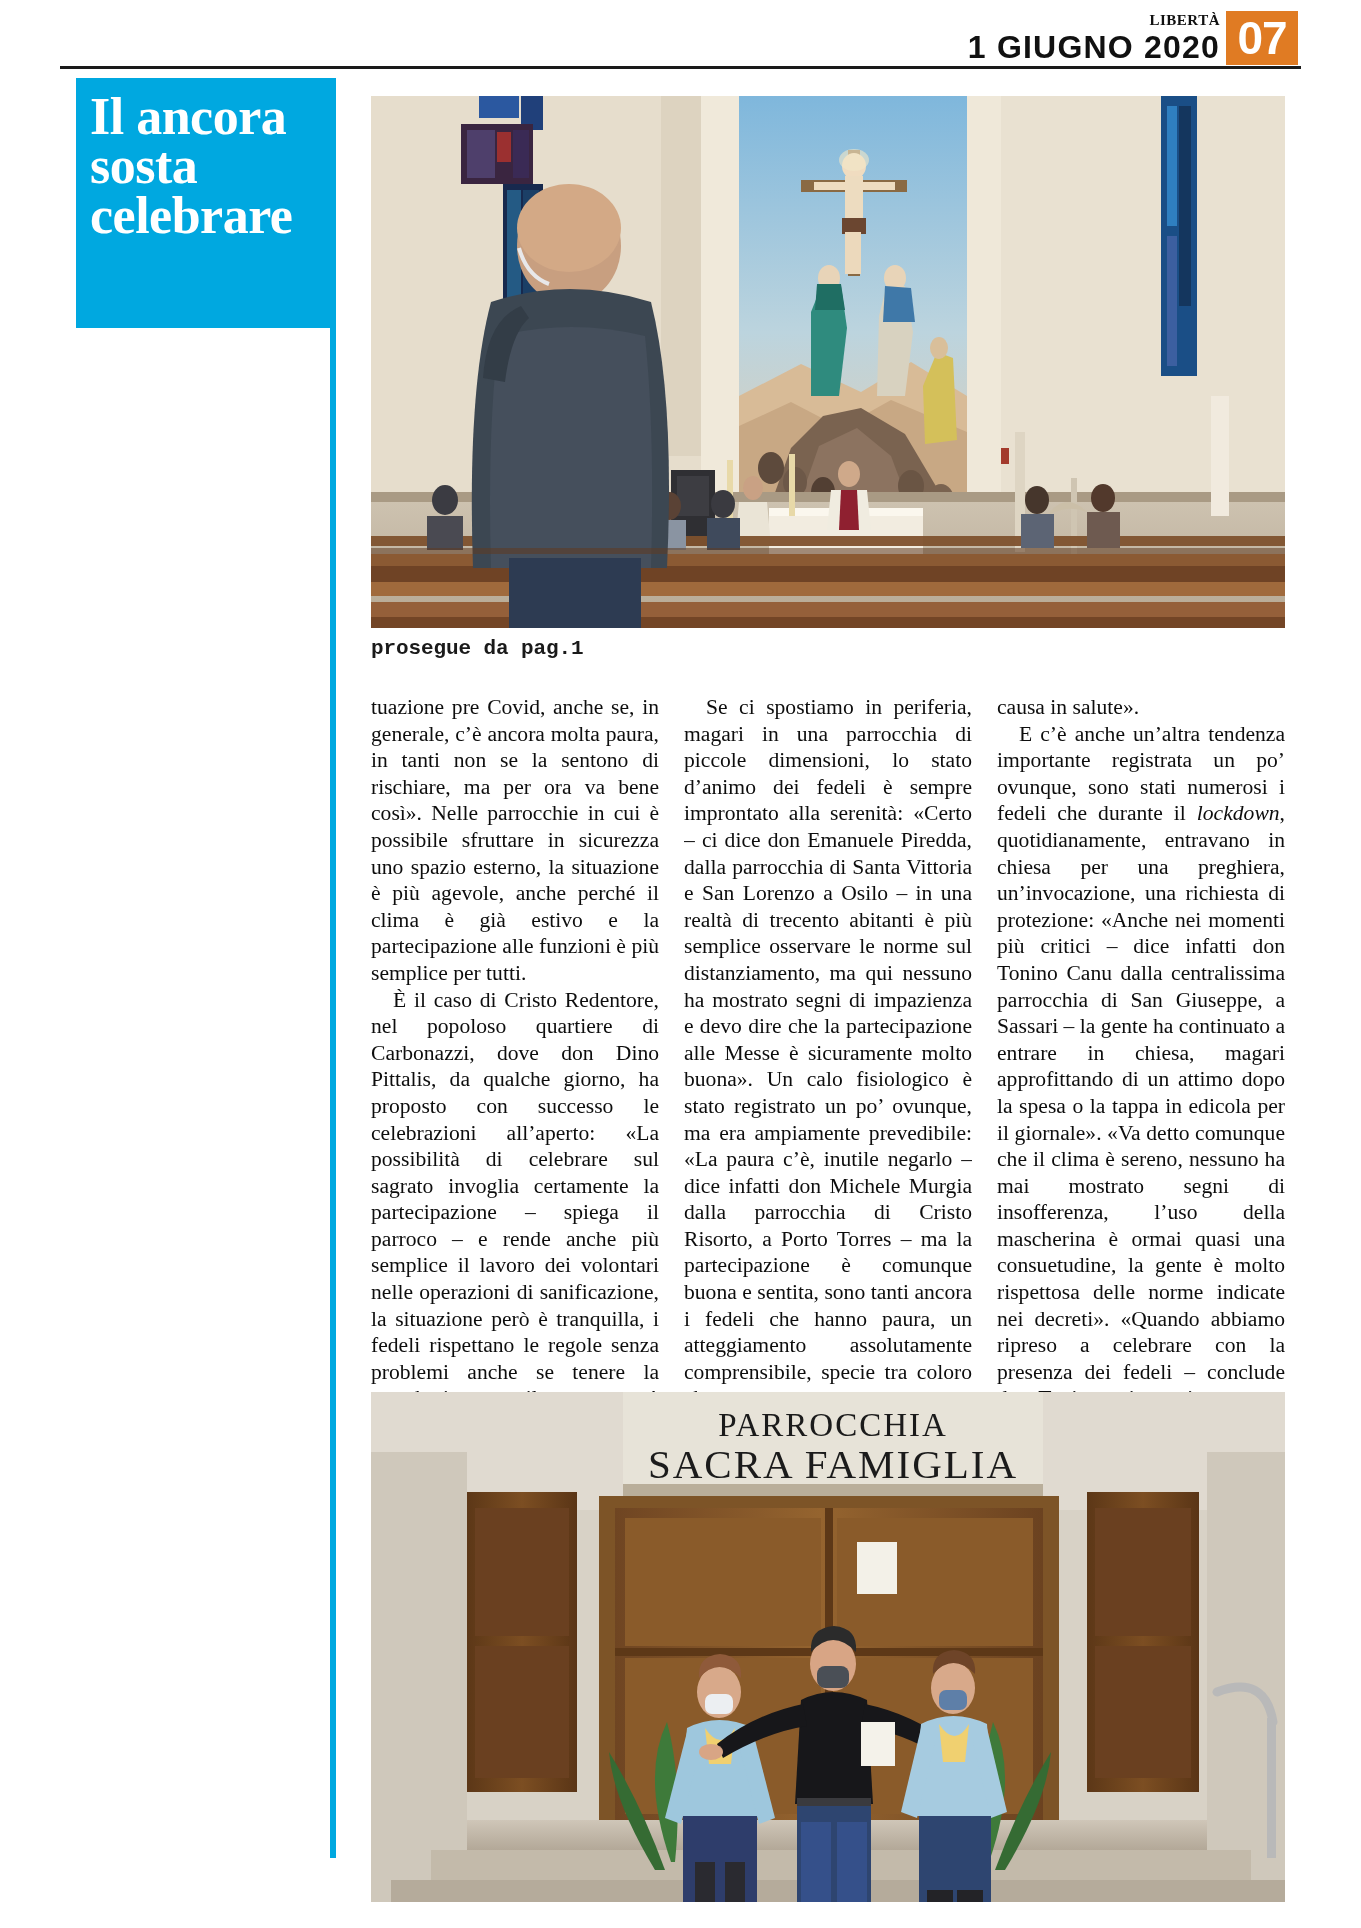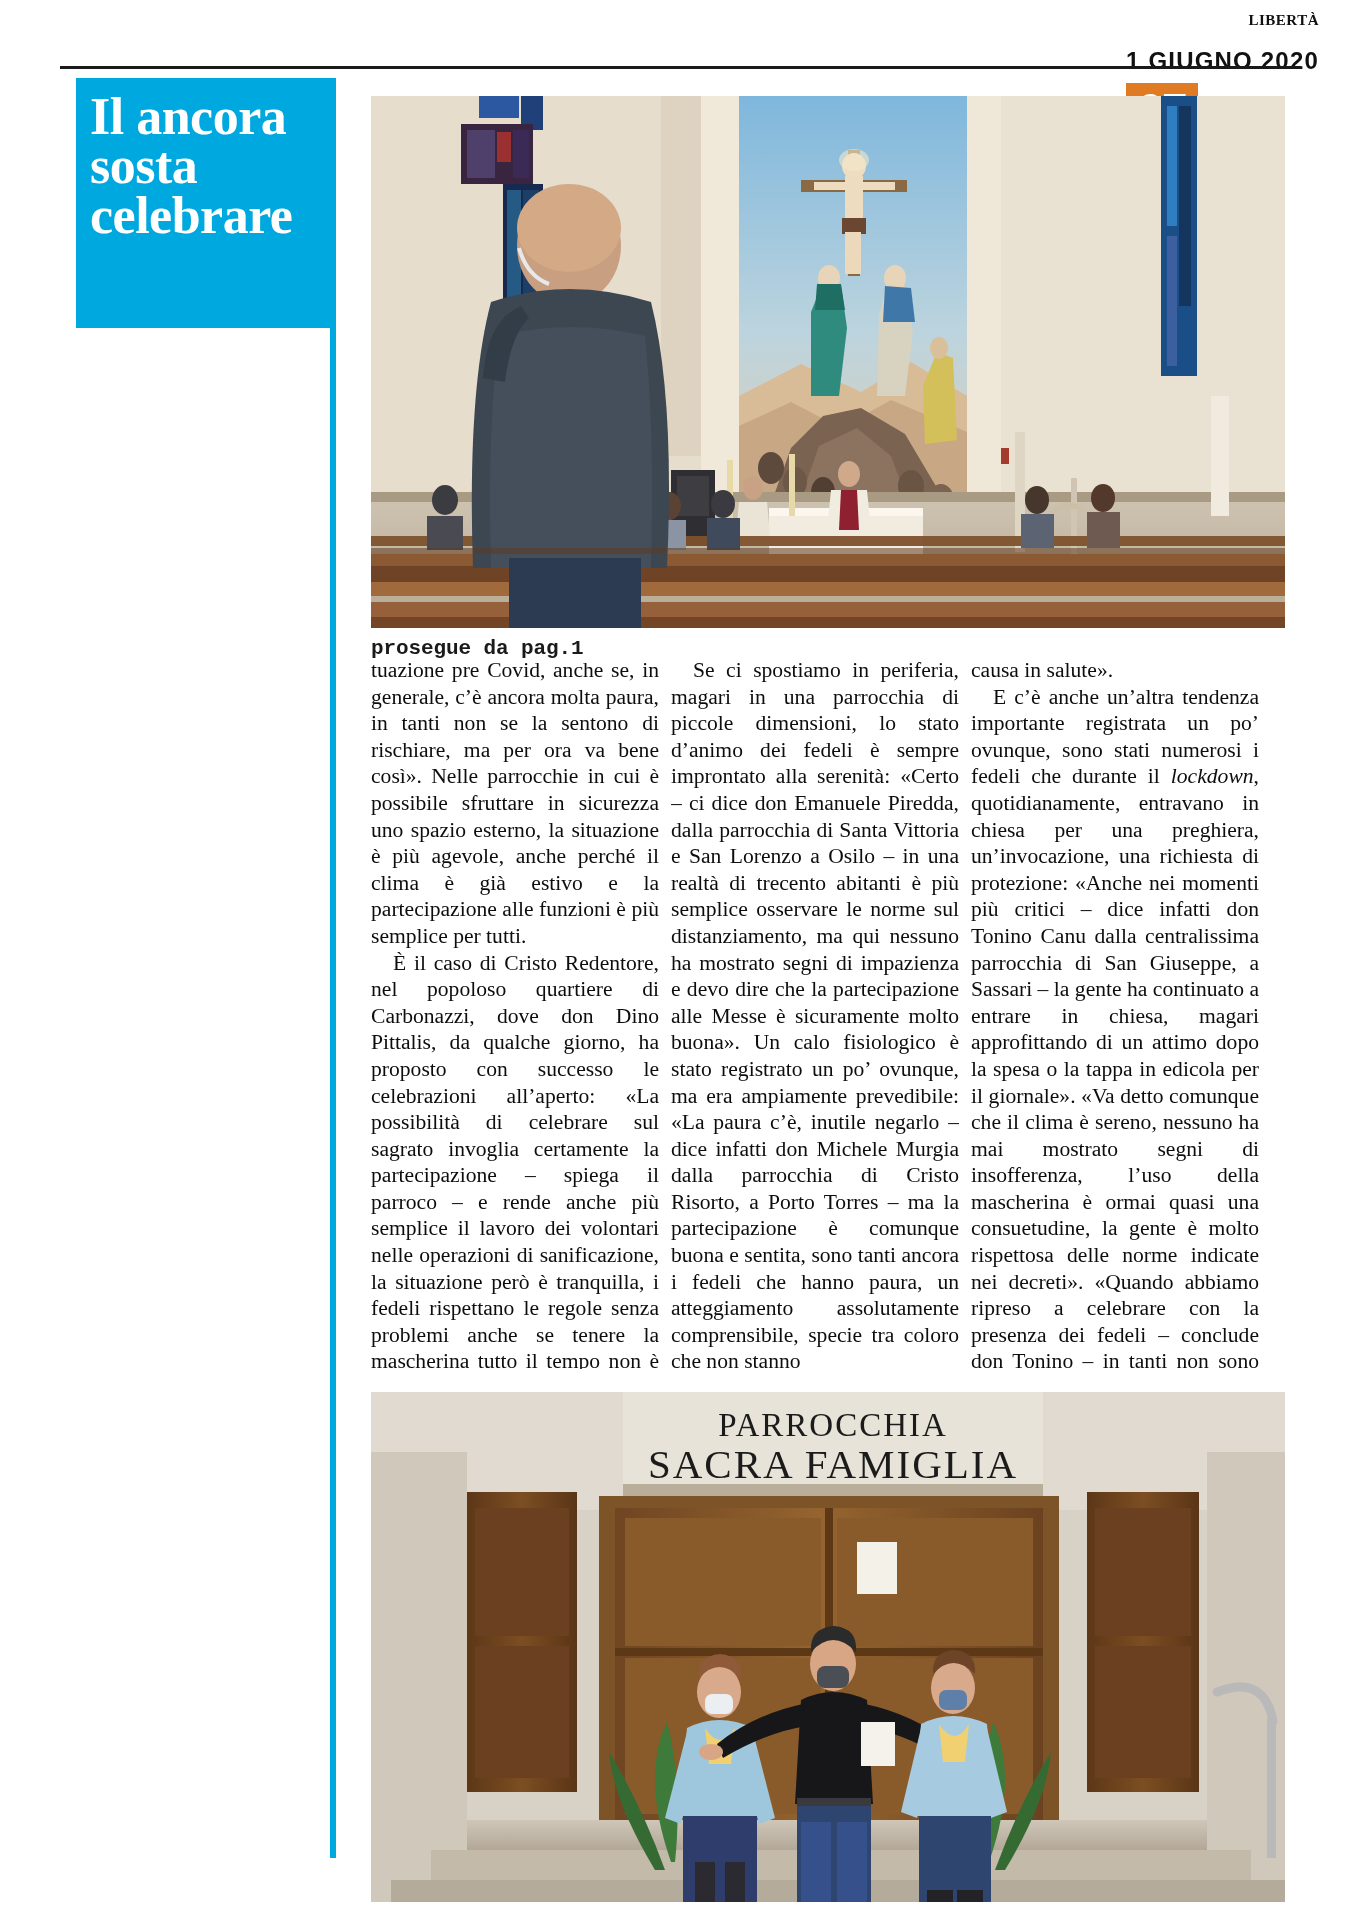--- a/index.html
+++ b/index.html
@@ -13,36 +13,36 @@
 
   
   .masthead {
     position: absolute; left: 0; top: 0; width: 1361px; height: 70px;
   }
   .mast-rule {
     position: absolute; left: 60px; right: 60px; top: 66px;
     height: 3px; background: #1a1a1a;
   }
   .mast-right {
-    position: absolute; right: 42px; top: 8px;
-    display: flex; align-items: flex-start; gap: 6px; flex-direction: column;
+    position: absolute; right: 63px; top: 8px;
+    display: flex; align-items: center; gap: 6px;
   }
   .mast-text { display: flex; flex-direction: column; align-items: flex-end; padding-bottom: 2px; }
   .mast-brand {
     font-family: "Liberation Serif", serif;
     font-size: 21px; font-weight: 700; letter-spacing: .5px;
     color: #111; line-height: 1;
     font-variant: small-caps;
     text-transform: lowercase;
   }
   .mast-brand::first-letter { font-size: 21px; }
   .mast-date {
     font-family: "Liberation Sans", sans-serif;
-    font-size: 24px; font-weight: 700; letter-spacing: 1.2px;
-    color: #111; line-height: 1.15; margin-top: 18px;
+    font-size: 32px; font-weight: 700; letter-spacing: 1.2px;
+    color: #111; line-height: 1.15; margin-top: 0;
   }
   .mast-pagenum {
     width: 72px; height: 54px; background: #E07B23;
     color: #fff; font-family: "Liberation Sans", sans-serif;
     font-size: 46px; font-weight: 700; line-height: 54px;
     text-align: center; letter-spacing: -1px;
   }
 
   
   .flag-box {
@@ -75,25 +75,25 @@
   
   .kicker {
     position: absolute; left: 371px; top: 637px;
     font-family: Liberation Mono, monospace;
     font-size: 21px; font-weight: 700; color: #1a1a1a;
     letter-spacing: -0.1px;
   }
 
   
   .cols {
-    position: absolute; left: 371px; top: 657px;
+    position: absolute; left: 371px; top: 694px;
     width: 914px; height: 712px;
     display: grid;
     grid-template-columns: 288px 288px 288px;
-    column-gap: 12px;
+    column-gap: 25px;
   }
   .col {
     font-family: "Liberation Serif", serif;
     font-size: 21.6px;
     line-height: 26.6px;
     text-align: justify;
     text-justify: inter-word;
     color: #0d0d0d;
     hyphens: none;
     overflow: hidden;

